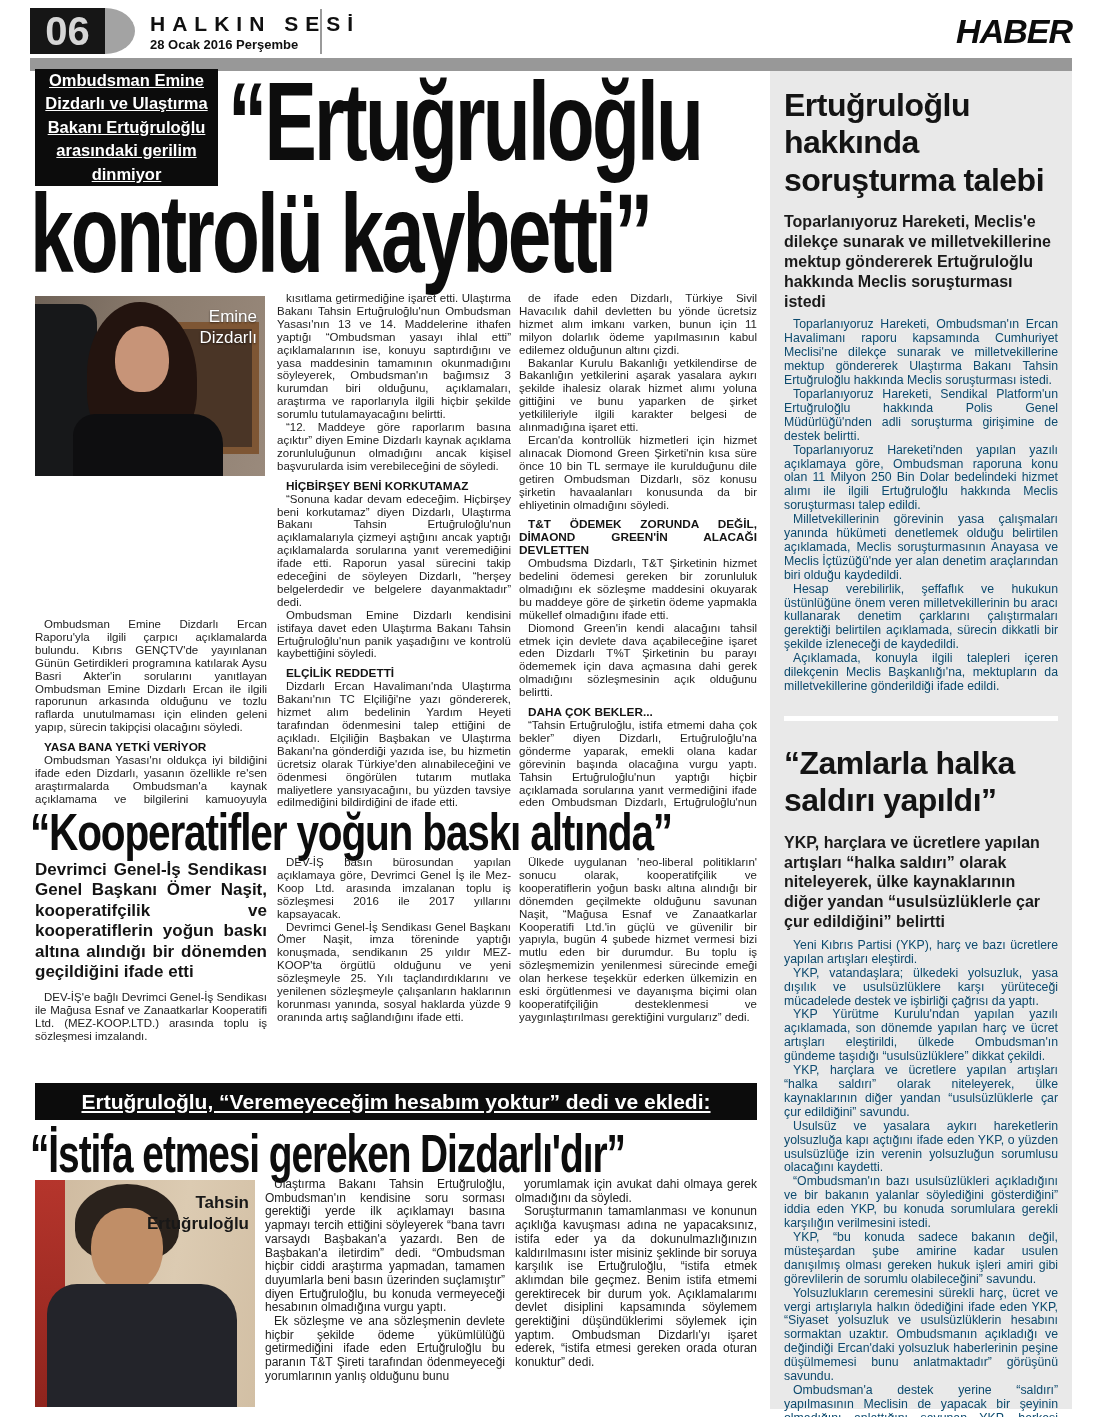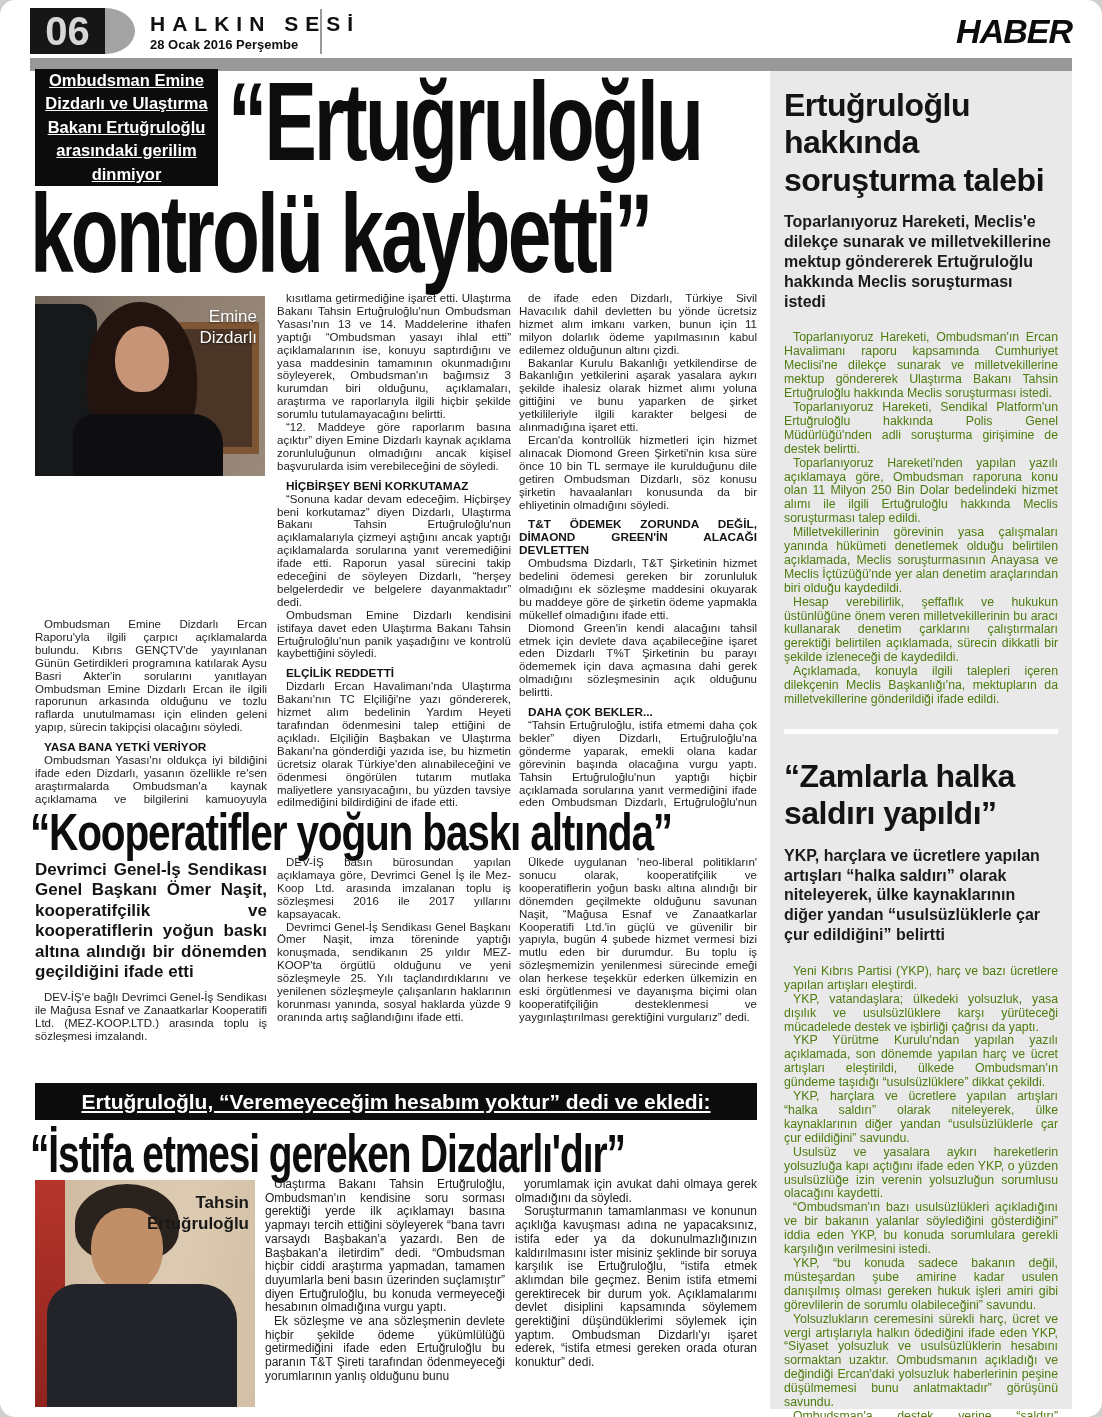--- a/index.html
+++ b/index.html
@@ -1,19 +1,19 @@
 <!DOCTYPE html>
 <html lang="tr"><head>
 <meta charset="utf-8">
 <style>
   html,body{margin:0;padding:0;background:#cfcfcf;}
   .page{
     position:relative;width:1102px;height:1417px;margin:0 auto;
     background:#ffffff;overflow:hidden;
-    font-family:"Liberation Sans",sans-serif;color:#1c1c1c;border-radius:15px;
+    font-family:"Liberation Sans",sans-serif;color:#1c1c1c;
   }
   .abs{position:absolute;}
 
   
   .pagenum{left:30px;top:8px;width:75px;height:46px;background:#161616;color:#d6d6d6;
     font-size:40px;line-height:46px;font-weight:bold;text-align:center;}
   .pagenum-swoosh{left:105px;top:8px;width:30px;height:46px;background:#a3a3a3;
     border-radius:0 100% 100% 0 / 0 50% 50% 0;}
   .masthead-title{left:150px;top:12px;font-size:21px;font-weight:bold;letter-spacing:7px;color:#101010;}
   .masthead-date{left:150px;top:37px;font-size:13px;font-weight:bold;color:#101010;}
@@ -72,21 +72,21 @@
   .cap-dark{position:absolute;right:6px;top:12px;text-align:right;color:#181818;
     font-size:17px;font-weight:bold;line-height:1.25;width:110px;}
   .icol1{left:265px;top:1178px;width:240px;height:236px;font-size:12px;line-height:13.7px;}
   .icol2{left:515px;top:1178px;width:242px;height:236px;font-size:12px;line-height:13.7px;}
 
   
   .rightcol{left:770px;top:71px;width:302px;height:1338px;background:#e9e9e9;
     padding:16px 14px 8px;box-sizing:border-box;}
   .r-title{font-size:32px;font-weight:800;line-height:1.17;letter-spacing:-0.5px;color:#141414;margin:0;}
   .r-deck{font-size:16px;font-weight:bold;line-height:1.24;color:#1a1a1a;margin:13px 0 0;}
-  .r-body{margin-top:20px;font-size:12.3px;line-height:13.9px;text-align:justify;color:#4d7c0f;}
+  .r-body{margin-top:7px;font-size:12.3px;line-height:13.9px;text-align:justify;color:#0c4a6e;}
   .r-body p{margin:0;text-indent:9px;}
   .r-divider{height:5px;background:#ffffff;margin:22px 0 24px;}
 </style>
 </head>
 <body>
 
 <div class="page">
 
   <div class="abs pagenum">06</div>
   <div class="abs pagenum-swoosh"></div>

